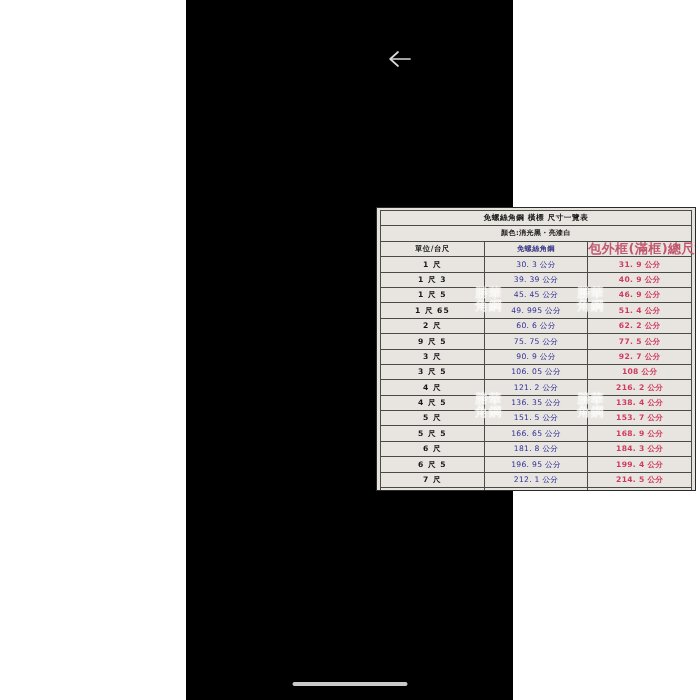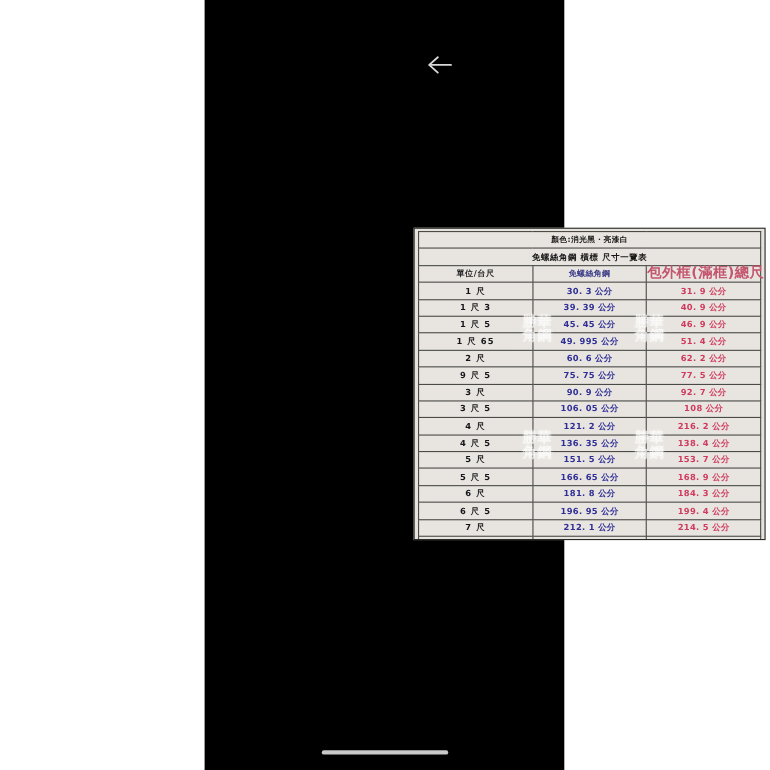--- a/index.html
+++ b/index.html
@@ -96,21 +96,21 @@
     font-size: 13px; font-weight: 700; color: #c4566f;
     letter-spacing: 0.4px;
   }
 
   td.c-unit {
     font-size: 7.6px; font-weight: 700; color: #15151a;
     letter-spacing: 1px;
     width: 30%;
   }
   td.c-inner {
-    font-size: 7.6px; font-weight: 700; color: #2f2f96;
+    font-size: 7.6px; font-weight: 400; color: #2f2f96;
     letter-spacing: 0.3px;
     width: 35%;
   }
   td.c-outer {
     font-size: 7.6px; font-weight: 700; color: #cf3b5e;
     letter-spacing: 0.3px;
     width: 35%;
   }
 
   
@@ -173,24 +173,24 @@
     <div id="table-photo">
 
       <div class="wm-glow" id="g1"></div>
       <div class="wm-glow" id="g2"></div>
       <div class="wm-glow" id="g3"></div>
       <div class="wm-glow" id="g4"></div>
 
       <table class="sizes">
         <tbody>
           <tr>
+            <td class="title-cell" colspan="3">免螺絲角鋼 橫標 尺寸一覽表</td>
+          </tr>
+          <tr>
             <td class="subtitle-cell" colspan="3">顏色:消光黑・亮漆白</td>
-          </tr>
-          <tr>
-            <td class="title-cell" colspan="3">免螺絲角鋼 橫標 尺寸一覽表</td>
           </tr>
           <tr>
             <td class="head-unit">單位/台尺</td>
             <td class="head-inner">免螺絲角鋼</td>
             <td class="head-outer">包外框(滿框)總尺寸</td>
           </tr>
 
           <tr>
             <td class="c-unit">1 尺</td>
             <td class="c-inner">30. 3 公分</td>

